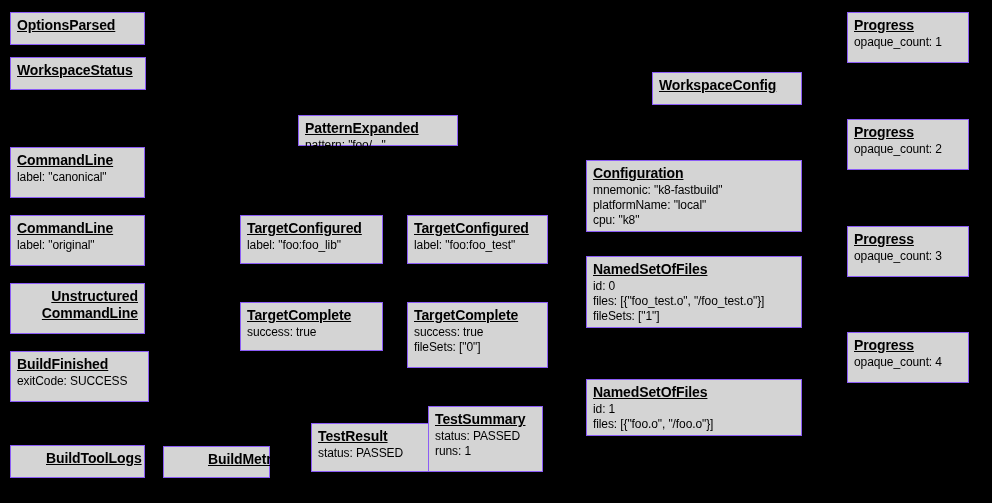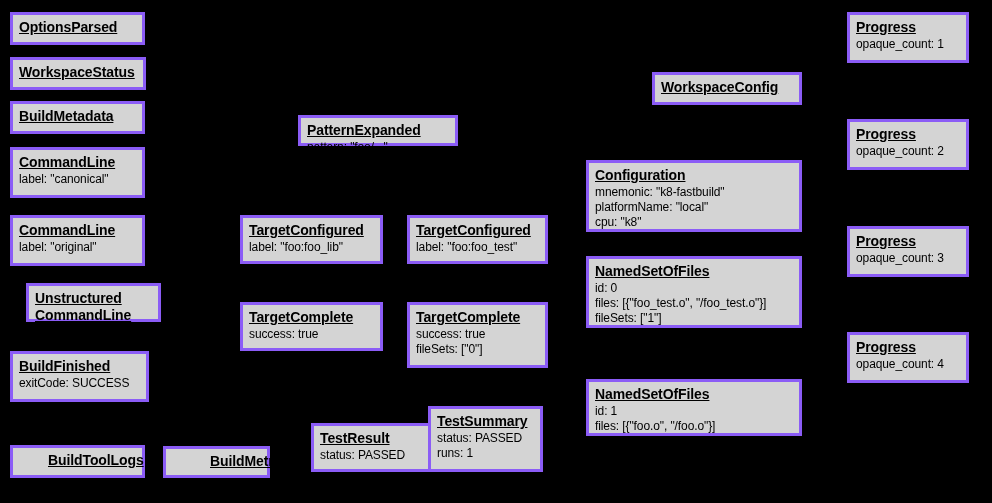--- a/index.html
+++ b/index.html
@@ -12,21 +12,21 @@
     width: 992px;
     height: 503px;
     background: #000000;
     overflow: hidden;
     font-family: "Liberation Sans", sans-serif;
   }
   .node {
     position: absolute;
     box-sizing: border-box;
     background: #d4d4d4;
-    border: 3px solid #8b5cf6;
+    border: 1px solid #8b5cf6;
     padding: 4px 6px 5px 6px;
     color: #000000;
   }
   .node-title {
     font-size: 14px;
     font-weight: bold;
     text-decoration: underline;
     line-height: 17px;
     white-space: pre-line;
     letter-spacing: -0.1px;
@@ -44,32 +44,29 @@
 </head>
 <body>
 
 <div id="canvas">
     <div class="node" style="left: 10px; top: 12px; width: 135px; height: 33px;">
       <div class="node-title">OptionsParsed</div>
     </div>
     <div class="node" style="left: 10px; top: 57px; width: 136px; height: 33px;">
       <div class="node-title">WorkspaceStatus</div>
     </div>
-    <div class="node" style="left: 10px; top: 101px; width: 135px; height: 33px;">
-      <div class="node-title">BuildMetadata</div>
-    </div>
     <div class="node" style="left: 10px; top: 147px; width: 135px; height: 51px;">
       <div class="node-title">CommandLine</div>
       <div class="node-fields">label: "canonical"</div>
     </div>
     <div class="node" style="left: 10px; top: 215px; width: 135px; height: 51px;">
       <div class="node-title">CommandLine</div>
       <div class="node-fields">label: "original"</div>
     </div>
-    <div class="node" style="left: 26px; top: 283px; width: 135px; height: 39px;">
+    <div class="node" style="left: 10px; top: 283px; width: 135px; height: 51px; text-align: right;">
       <div class="node-title">Unstructured
 CommandLine</div>
     </div>
     <div class="node" style="left: 10px; top: 351px; width: 139px; height: 51px;">
       <div class="node-title">BuildFinished</div>
       <div class="node-fields">exitCode: SUCCESS</div>
     </div>
     <div class="node" style="left: 10px; top: 445px; width: 135px; height: 33px; padding-left: 35px;">
       <div class="node-title">BuildToolLogs</div>
     </div>

